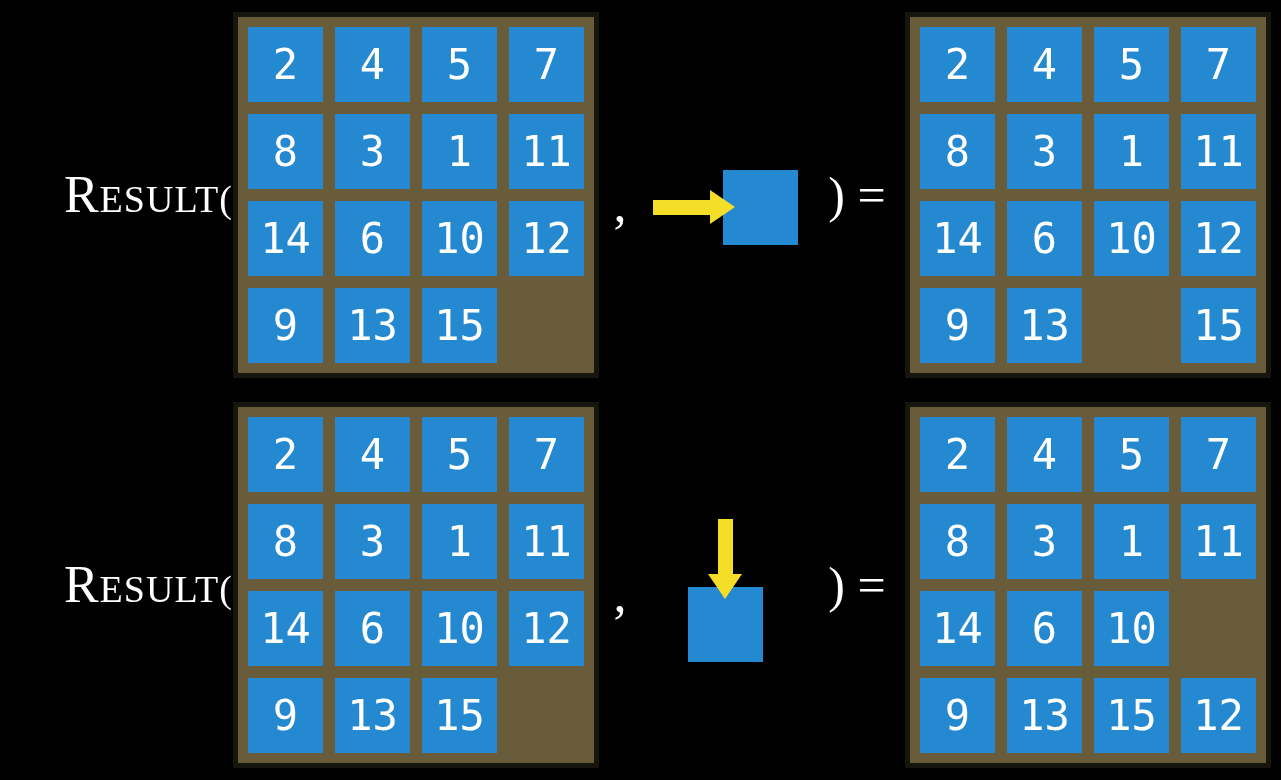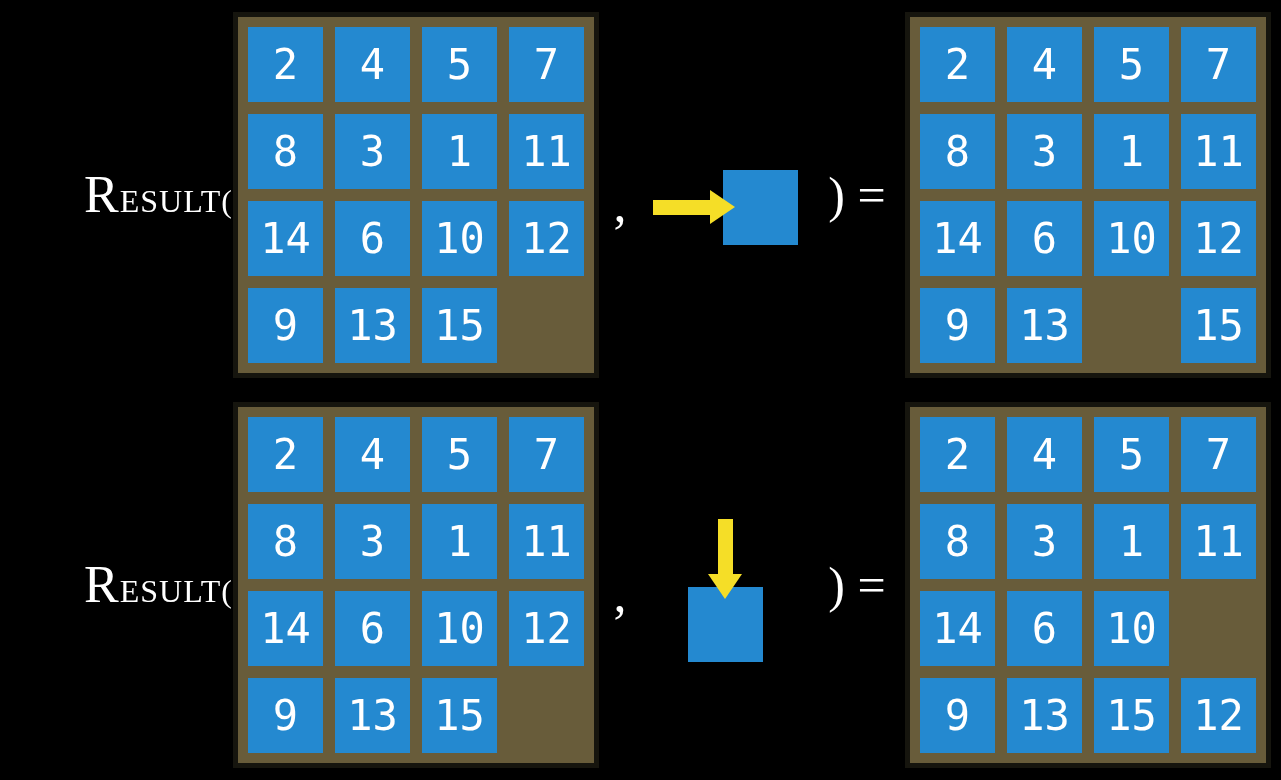--- a/index.html
+++ b/index.html
@@ -22,21 +22,21 @@
     height: 390px;
     display: flex;
     align-items: center;
   }
 
   
   .func-label {
     width: 233px;
     text-align: right;
     color: var(--white);
-    font-size: 32px;
+    font-size: 38px;
     letter-spacing: 1px;
     line-height: 1;
     white-space: nowrap;
     flex: none;
   }
   .func-label::first-letter { font-size: 52px; }
 
   
   .board {
     flex: none;

